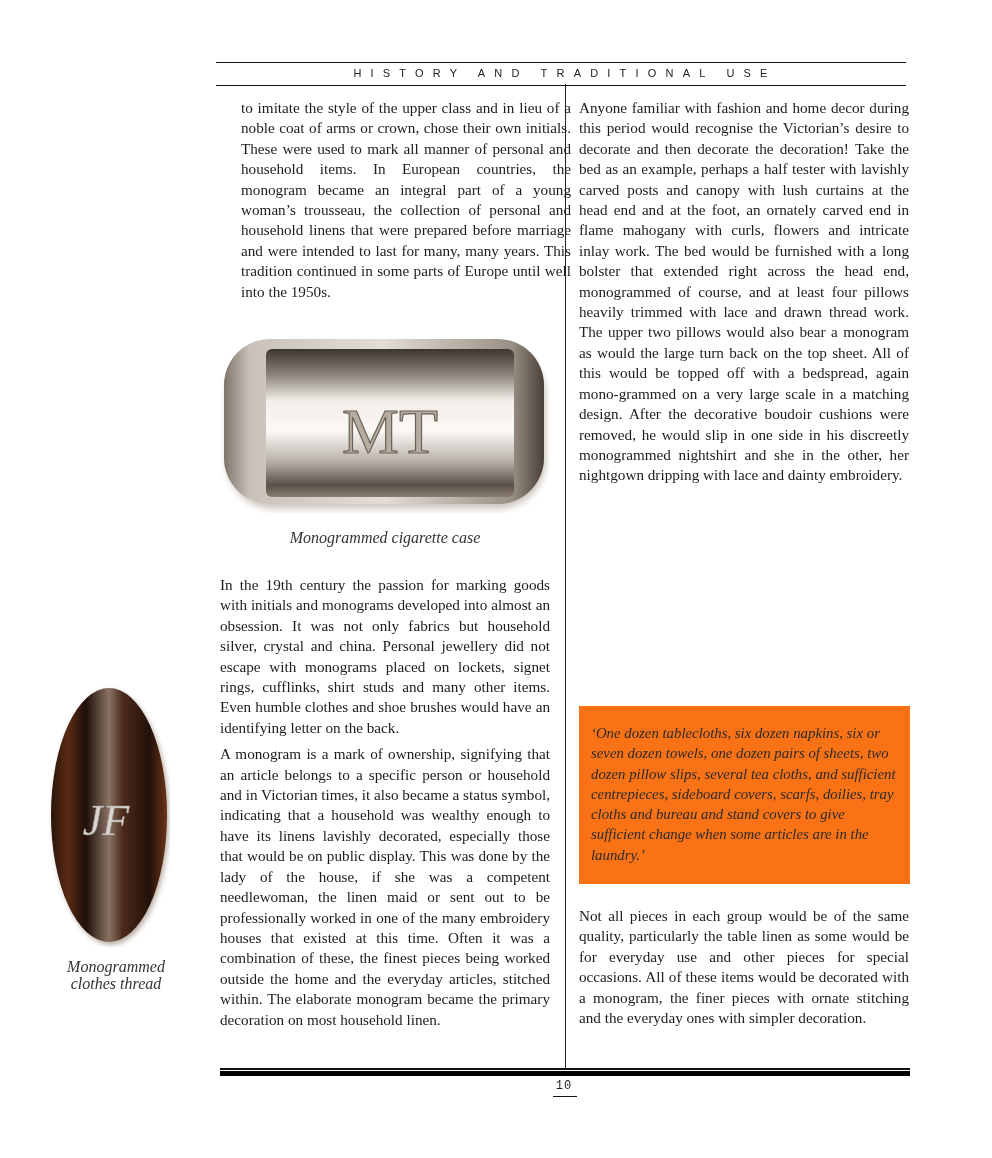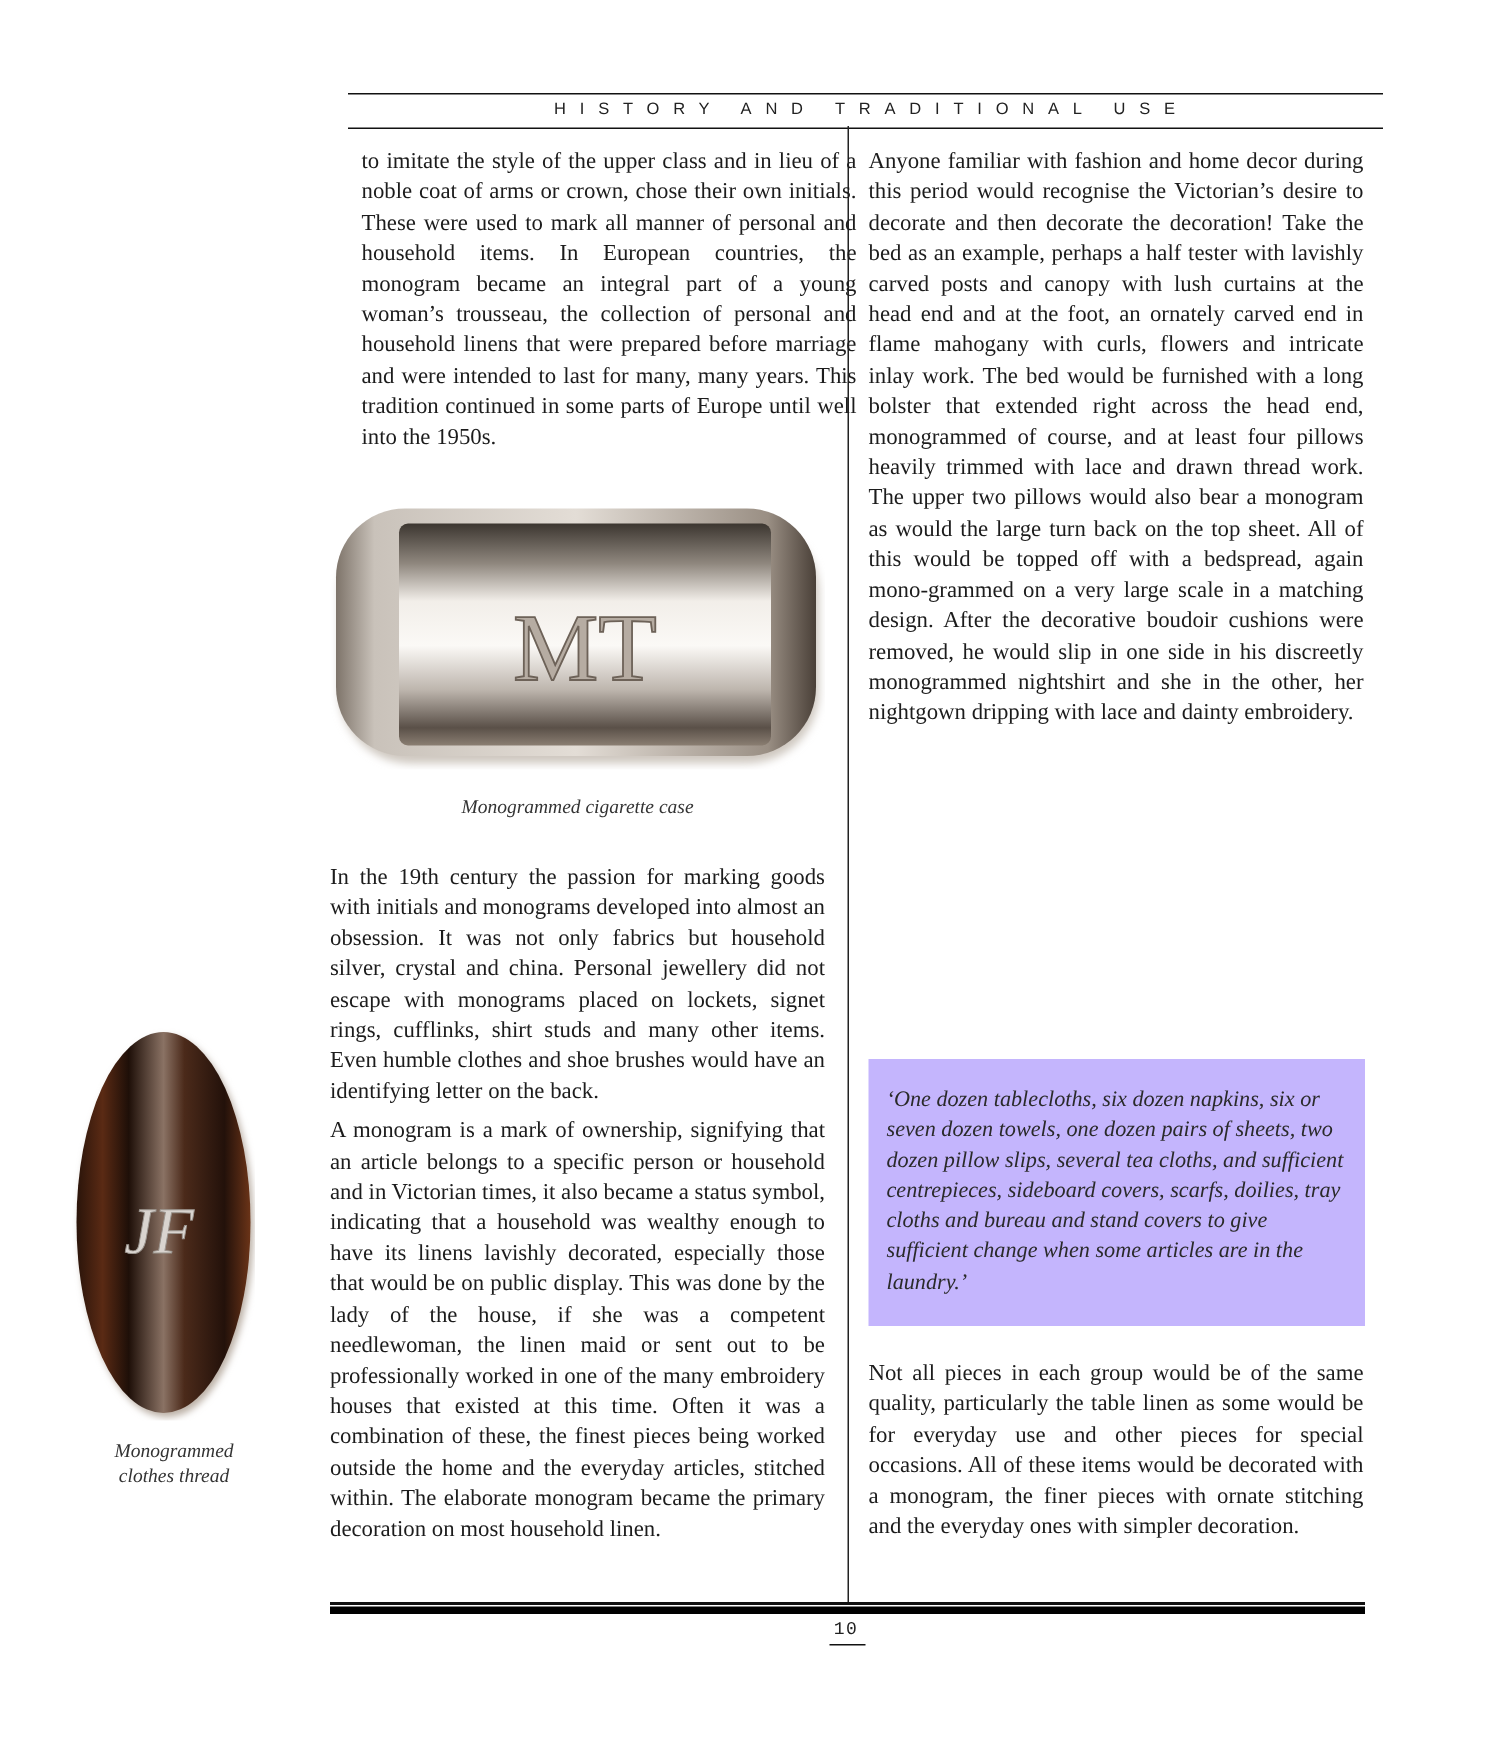--- a/index.html
+++ b/index.html
@@ -1,33 +1,33 @@
 <!DOCTYPE html>
 <html><head>
 <meta charset="utf-8">
 <style>
   html, body { margin:0; padding:0; background:#ffffff; }
   body { width:992px; height:1158px; position:relative; overflow:hidden;
          font-family:"Liberation Serif", "DejaVu Serif", serif; color:#1c1c1c; }
-  .running-head { position:absolute; left:232px; top:62px; width:690px; height:22px;
+  .running-head { position:absolute; left:216px; top:62px; width:690px; height:22px;
                   border-top:1.5px solid #111; border-bottom:1.5px solid #111; }
   .running-head span { display:block; text-align:center; font-family:"Liberation Sans","DejaVu Sans",sans-serif;
                        font-size:11px; letter-spacing:9.2px; line-height:20px; color:#222; padding-left:8px; }
   .col-divider { position:absolute; left:565px; top:84px; width:1px; height:984px; background:#222; }
   .col { position:absolute; width:330px; font-size:15.2px; line-height:20.4px; text-align:justify;
          hyphens:manual; }
   .col p { margin:0 0 6px 0; }
   .col-left { left:220px; }
   .col-right { left:579px; }
-  .caption { font-style:italic; font-size:13px; text-align:center; color:#333; line-height:17px; }
+  .caption { font-style:italic; font-size:16px; text-align:center; color:#333; line-height:17px; }
   .case-img { position:absolute; left:220px; top:333px; width:330px; height:180px; }
   .case-caption { position:absolute; left:220px; top:529px; width:330px; }
   .brush-img { position:absolute; left:48px; top:685px; width:122px; height:262px; }
   .brush-caption { position:absolute; left:40px; top:958px; width:152px; }
-  .quote-box { position:absolute; left:579px; top:706px; width:331px; height:178px; background:#c4b5fd; }
+  .quote-box { position:absolute; left:579px; top:706px; width:331px; height:178px; background:#f97316; }
   .quote-box p { margin:0; padding:17px 12px 0 12px; font-style:italic; font-size:14.8px; line-height:20.3px;
                  color:#2a2a2a; text-align:left; }
   .bottom-rule-thin { position:absolute; left:220px; top:1068px; width:690px; height:1.5px; background:#111; }
   .bottom-rule-thick { position:absolute; left:220px; top:1071px; width:690px; height:5px; background:#000; }
   .folio { position:absolute; left:548px; top:1079px; width:32px; text-align:center;
            font-family:Liberation Mono, monospace; font-size:12px; letter-spacing:1px; color:#222; }
   .folio-rule { position:absolute; left:553px; top:1096px; width:24px; height:1px; background:#111; }
 </style>
 </head>
 <body>

